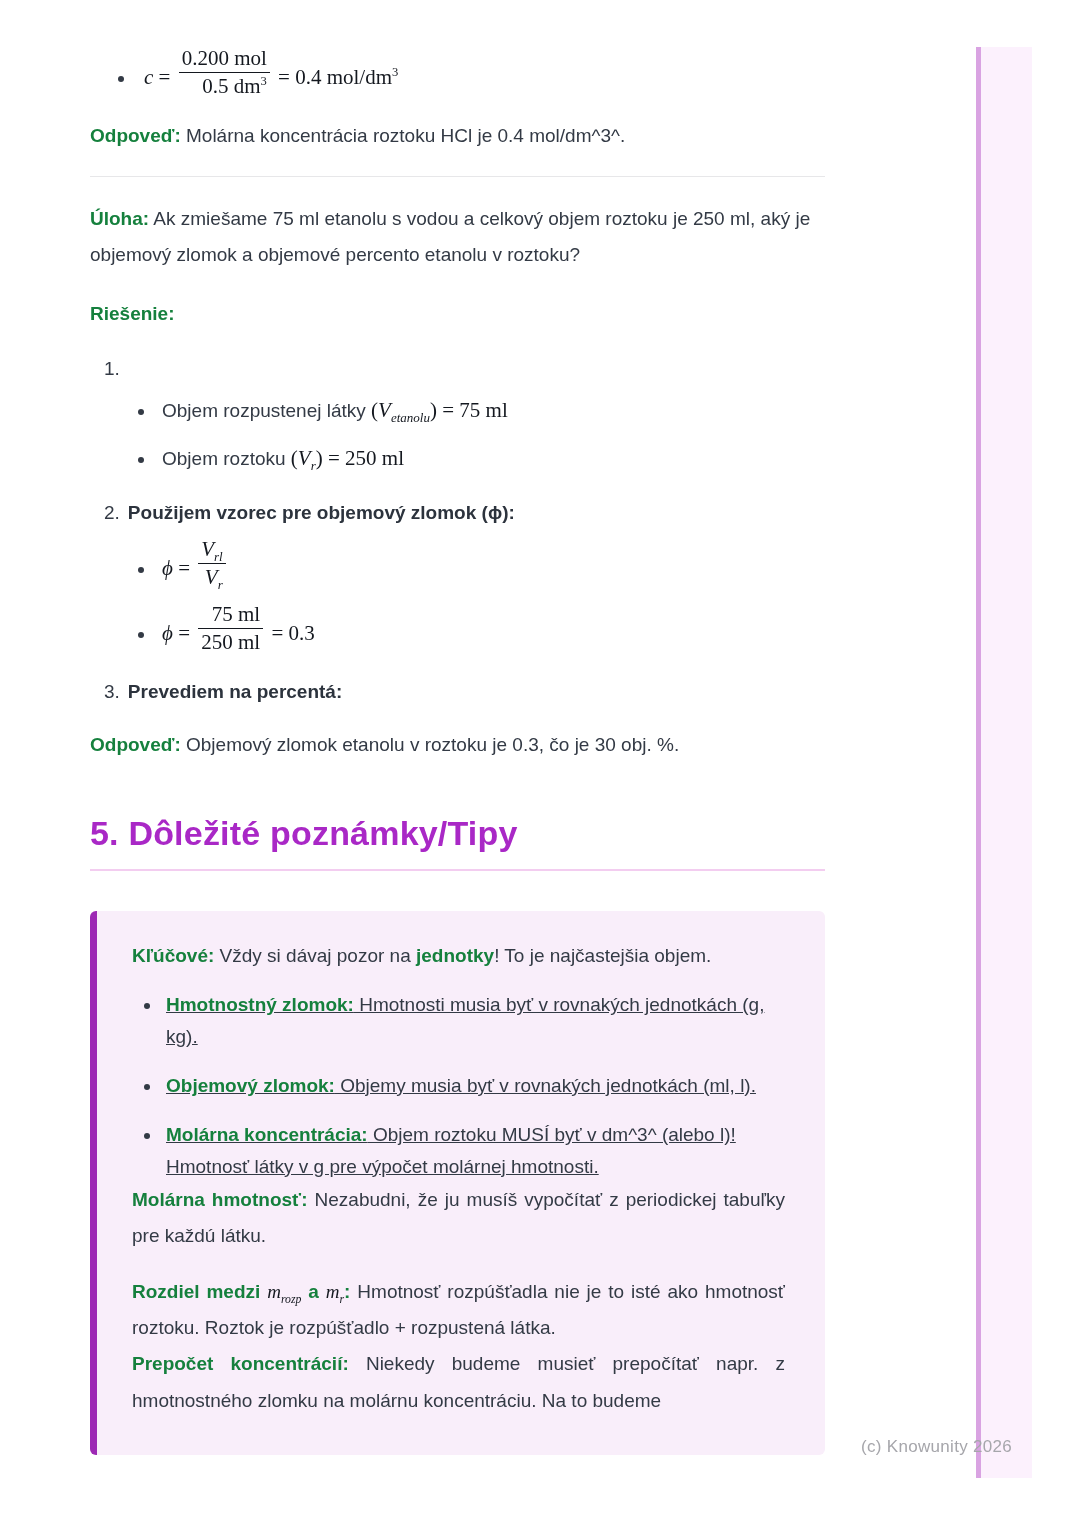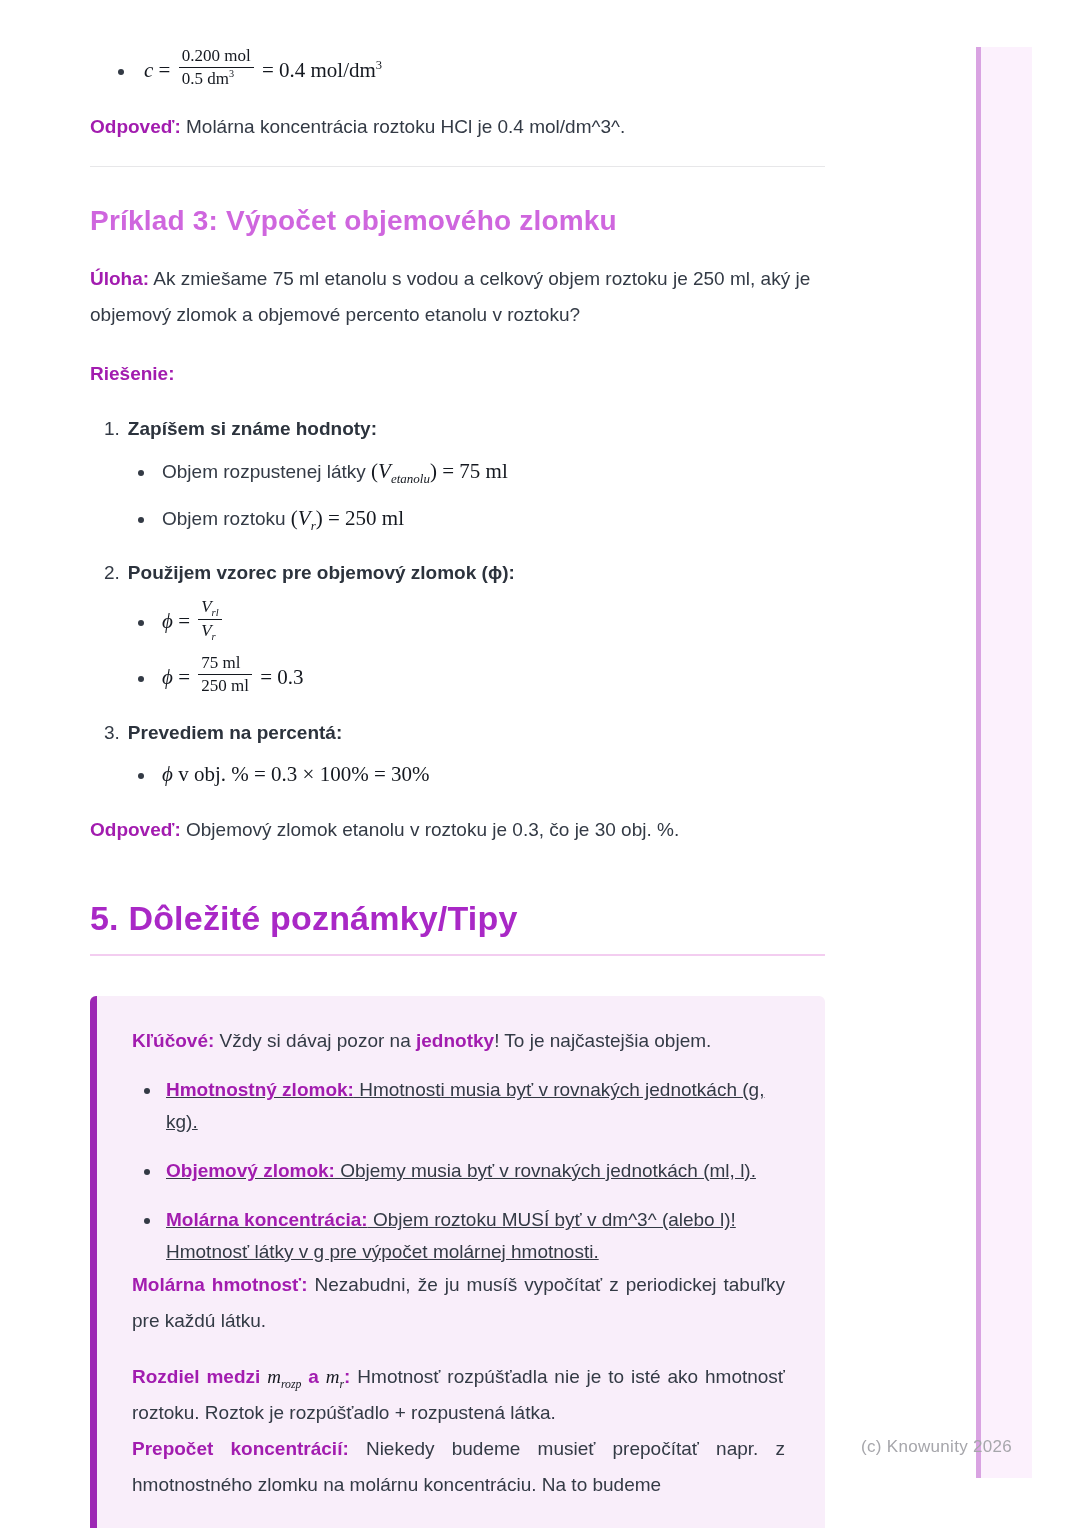--- a/index.html
+++ b/index.html
@@ -32,30 +32,30 @@
     position:absolute;top:1437px;right:68px;
     font-size:17px;color:var(--watermark-gray);letter-spacing:.3px;
   }
   .content{position:absolute;left:90px;top:0;width:735px;}
 
   
   .math{font-family:"Liberation Serif", serif;color:var(--math-ink);font-size:21px;}
   .mvar{font-style:italic;}
   .math sub{font-size:0.62em;font-style:italic;line-height:0;font-family:Liberation Serif, serif;}
   .math sup{font-size:0.6em;line-height:0;}
-  .frac{display:inline-block;vertical-align:-0.45em;text-align:left;font-size:17px;line-height:1.2;margin:0 3px;}
+  .frac{display:inline-block;vertical-align:-0.45em;text-align:right;font-size:21px;line-height:1.2;margin:0 3px;}
   .frac .num{display:block;border-bottom:1px solid var(--math-ink);padding:0 3px 1px;}
   .frac .den{display:block;padding:1px 3px 0;}
 
   
   .formula-list{list-style:disc;padding-left:46px;margin:46px 0 0;}
   .formula-list li{padding-left:8px;}
 
   .answer{margin-top:20px;line-height:1.8;}
-  strong{font-weight:700;color:#a21caf;}
+  strong{font-weight:700;color:#15803d;}
 
   hr.rule{border:none;border-top:1px solid #e7e7e9;margin:22px 0 0;}
 
   h3.example-title{
     margin-top:38px;font-size:28px;font-weight:700;color:var(--heading-pink);
     letter-spacing:.2px;
   }
   .task{margin-top:24px;line-height:1.9;}
   .solution-label{margin-top:24px;line-height:1.8;}
 
@@ -114,36 +114,34 @@
         </span>
       </li>
     </ul>
 
     <p class="answer">
       <strong>Odpoveď:</strong><span> Molárna koncentrácia roztoku HCl je 0.4 mol/dm^3^.</span>
     </p>
 
     <hr class="rule">
 
-    <h3 class="example-title">Príklad 3: Výpočet objemového zlomku</h3>
 
     <p class="task">
       <strong>Úloha:</strong><span> Ak zmiešame 75 ml etanolu s vodou a celkový objem roztoku je 250 ml, aký je objemový zlomok a objemové percento etanolu v roztoku?</span>
     </p>
 
     <p class="solution-label">
       <strong>Riešenie:</strong>
     </p>
 
     <ol class="steps">
 
       <li class="step">
         <div class="step-head">
           <span class="step-num">1.</span>
-          <span class="step-title">Zapíšem si známe hodnoty:</span>
         </div>
         <ul class="step-bullets">
           <li>
             <span>Objem rozpustenej látky </span><span class="math"><span>(</span><span class="mvar">V</span><sub>etanolu</sub><span>) = 75 ml</span></span>
           </li>
           <li>
             <span>Objem roztoku </span><span class="math"><span>(</span><span class="mvar">V</span><sub>r</sub><span>) = 250 ml</span></span>
           </li>
         </ul>
       </li>
@@ -176,25 +174,20 @@
             </span>
           </li>
         </ul>
       </li>
 
       <li class="step">
         <div class="step-head">
           <span class="step-num">3.</span>
           <span class="step-title">Prevediem na percentá:</span>
         </div>
-        <ul class="step-bullets">
-          <li>
-            <span class="math"><span class="mvar">ϕ</span><span> v obj. % = 0.3 × 100% = 30%</span></span>
-          </li>
-        </ul>
       </li>
 
     </ol>
 
     <p class="answer">
       <strong>Odpoveď:</strong><span> Objemový zlomok etanolu v roztoku je 0.3, čo je 30 obj. %.</span>
     </p>
 
     <h2 class="section-title">5. Dôležité poznámky/Tipy</h2>
 

